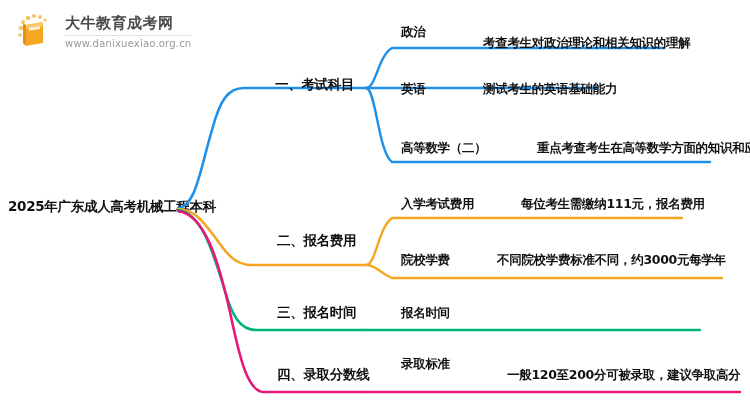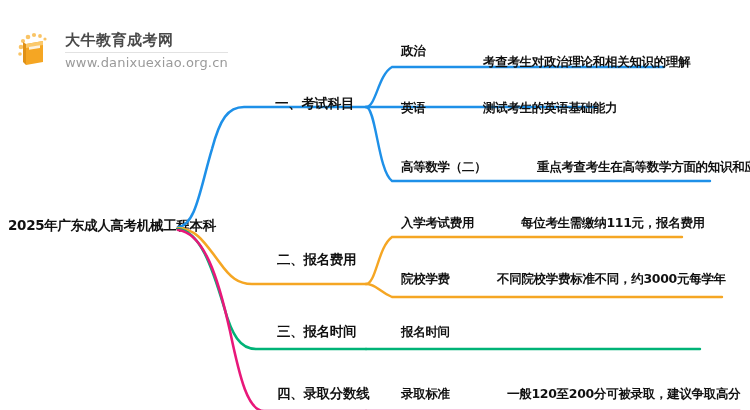--- a/index.html
+++ b/index.html
@@ -3,35 +3,35 @@
 <meta charset="utf-8">
 <style>
   html,body{margin:0;padding:0;}
   body{
     width:750px;height:410px;
     background:#ffffff;
     font-family:"DejaVu Sans","Liberation Sans",sans-serif;
     overflow:hidden;
     position:relative;
   }
-  #stage{position:relative;width:750px;height:314px;margin-top:19px;}
+  #stage{position:relative;width:750px;height:314px;}
 
   
   .logo-wrap{
     position:absolute;left:16px;top:12px;
     display:flex;align-items:center;gap:7px;
   }
   .logo-mark{position:relative;width:42px;height:40px;flex:0 0 auto;}
   .logo-text{display:flex;flex-direction:column;justify-content:center;}
   .logo-title{
     font-size:15px;font-weight:bold;color:#4a4a4a;letter-spacing:.5px;
     line-height:1.1;white-space:nowrap;
   }
   .logo-url{
-    font-size:13px;color:#9a9a9a;letter-spacing:.2px;
+    font-size:10px;color:#9a9a9a;letter-spacing:.2px;
     margin-top:3px;white-space:nowrap;
     border-top:1px solid #e2e2e2;padding-top:2px;
   }
 
   
   .root-title{
     position:absolute;left:8px;top:198px;
     font-size:13.5px;font-weight:bold;color:#111;
     white-space:nowrap;letter-spacing:-0.3px;
   }
@@ -119,16 +119,16 @@
 
   <div class="lbl lbl-key" style="left:388px;top:252px;">院校学费</div>
   <div class="lbl lbl-desc" style="left:484px;top:252px;">不同院校学费标准不同，约3000元每学年</div>
 
   <div class="lbl lbl-branch" style="left:264px;top:304px;">三、报名时间</div>
 
   <div class="lbl lbl-key" style="left:388px;top:305px;">报名时间</div>
 
   <div class="lbl lbl-branch" style="left:264px;top:366px;">四、录取分数线</div>
 
-  <div class="lbl lbl-key" style="left:388px;top:367px;">录取标准</div>
+  <div class="lbl lbl-key" style="left:388px;top:356px;">录取标准</div>
   <div class="lbl lbl-desc" style="left:494px;top:367px;">一般120至200分可被录取，建议争取高分</div>
 
 </div>
 
 </body></html>

